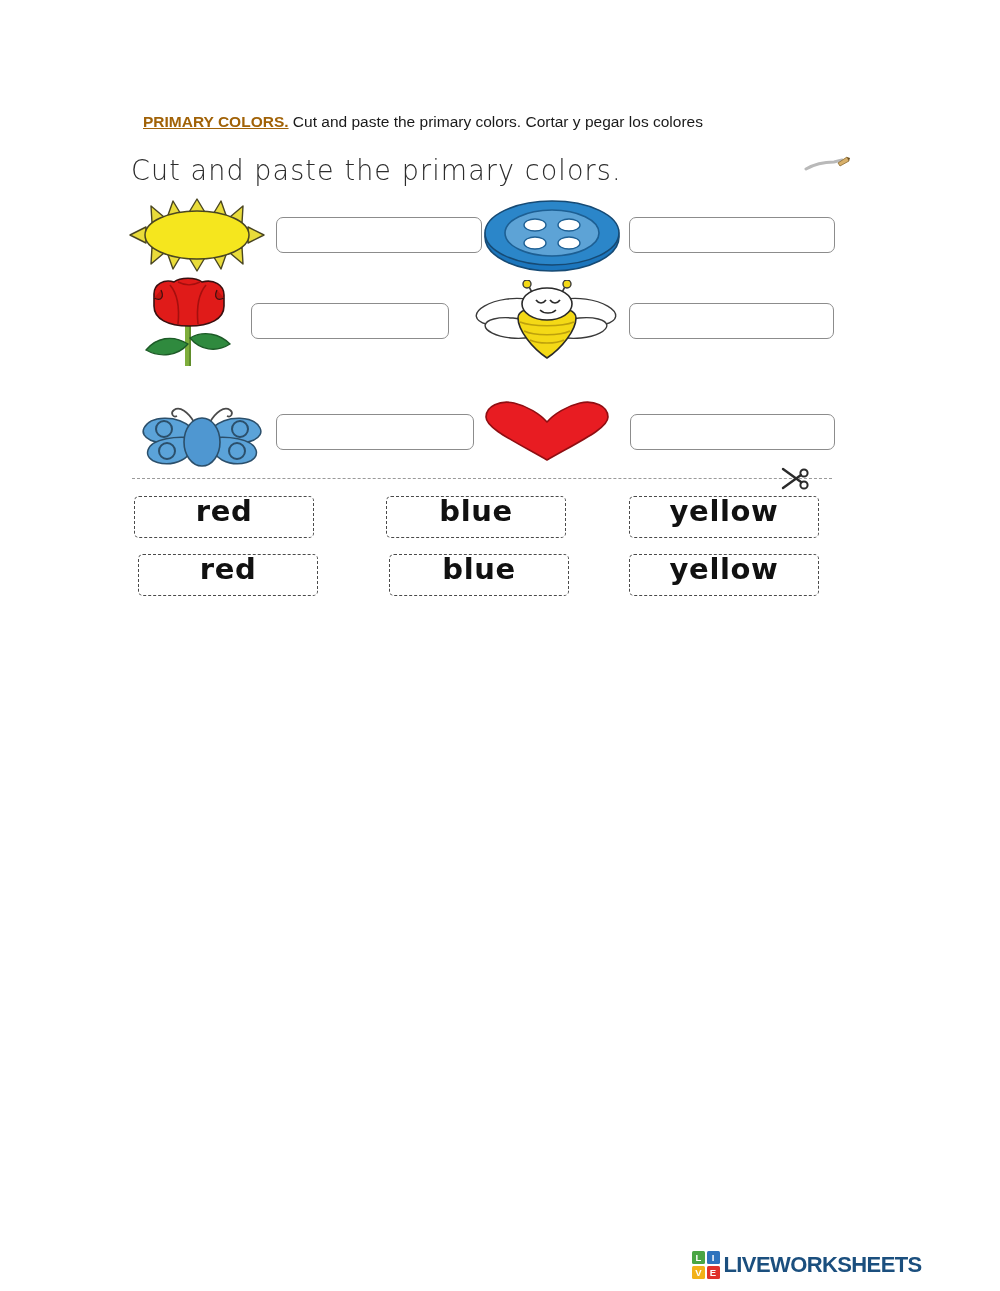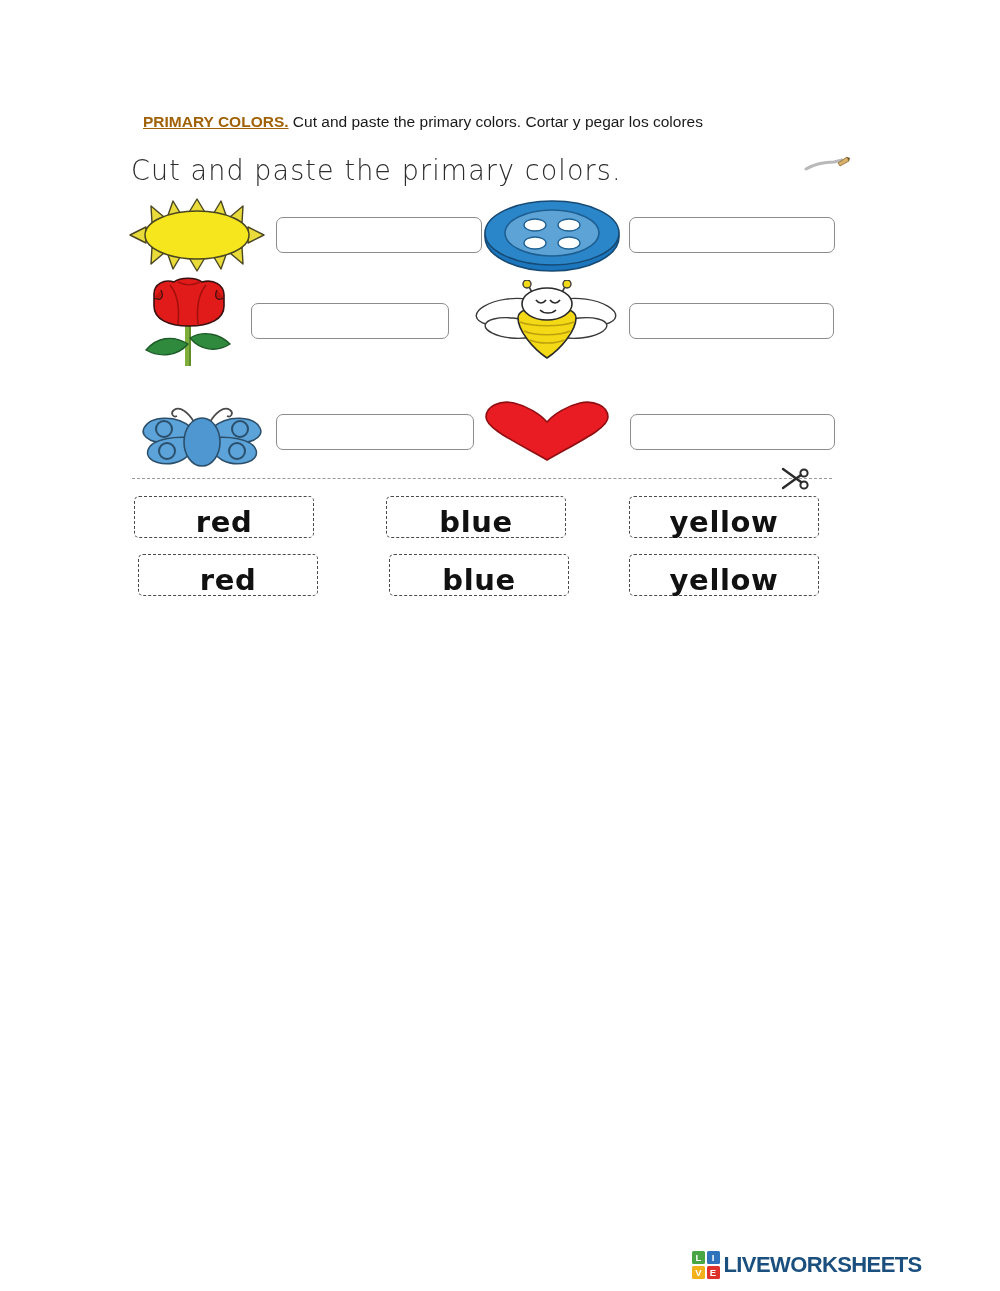--- a/index.html
+++ b/index.html
@@ -109,21 +109,21 @@
   }
 
   
   .word-tag {
     position: absolute;
     border: 1.7px dashed #4a4a4a;
     border-radius: 5px;
     background: #ffffff;
     box-sizing: border-box;
     display: flex;
-    align-items: flex-end;
+    align-items: flex-start;
     justify-content: center;
   }
   .word-tag span {
     font-family: "DejaVu Sans", sans-serif;
     font-size: 29px;
     font-weight: bold;
     color: #111111;
     letter-spacing: 0.6px;
     line-height: 1;
   }

